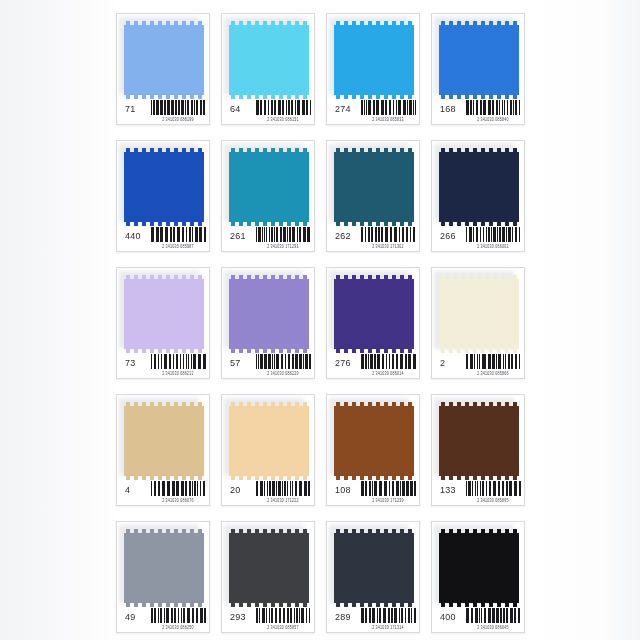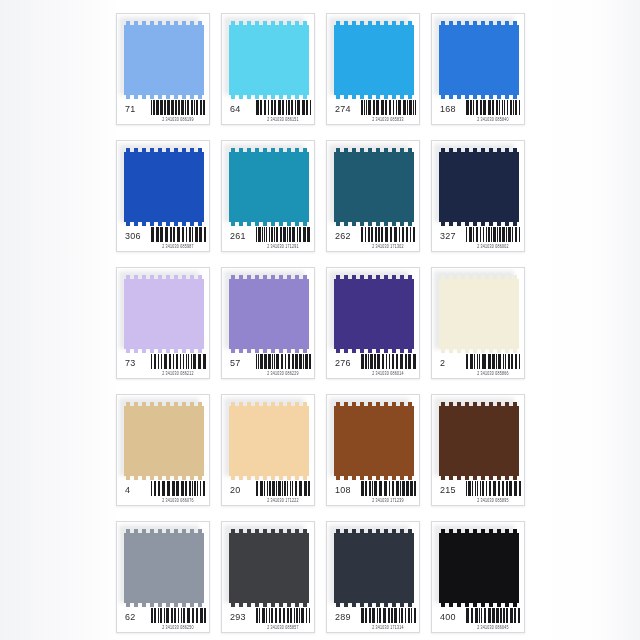--- a/index.html
+++ b/index.html
@@ -510,21 +510,21 @@
             <span class="tooth-v" style="top: 17px; background: rgb(26, 79, 188);"></span>
             <span class="tooth-v" style="top: 25px; background: rgb(26, 79, 188);"></span>
             <span class="tooth-v" style="top: 33px; background: rgb(26, 79, 188);"></span>
             <span class="tooth-v" style="top: 41px; background: rgb(26, 79, 188);"></span>
             <span class="tooth-v" style="top: 49px; background: rgb(26, 79, 188);"></span>
             <span class="tooth-v" style="top: 57px; background: rgb(26, 79, 188);"></span>
             <span class="tooth-v" style="top: 65px; background: rgb(26, 79, 188);"></span>
           </div>
         </div>
         <div class="card-footer">
-          <div class="swatch-code">306</div>
+          <div class="swatch-code">440</div>
           <div class="barcode">
             <span class="bar" style="width: 3px; margin-right: 2px;"></span>
             <span class="bar" style="width: 3px; margin-right: 1px;"></span>
             <span class="bar" style="width: 3px; margin-right: 2px;"></span>
             <span class="bar" style="width: 3px; margin-right: 2px;"></span>
             <span class="bar" style="width: 2px; margin-right: 1px;"></span>
             <span class="bar" style="width: 3px; margin-right: 2px;"></span>
             <span class="bar" style="width: 3px; margin-right: 2px;"></span>
             <span class="bar" style="width: 2px; margin-right: 2px;"></span>
             <span class="bar" style="width: 1px; margin-right: 2px;"></span>
@@ -732,21 +732,21 @@
             <span class="tooth-v" style="top: 17px; background: rgb(27, 39, 68);"></span>
             <span class="tooth-v" style="top: 25px; background: rgb(27, 39, 68);"></span>
             <span class="tooth-v" style="top: 33px; background: rgb(27, 39, 68);"></span>
             <span class="tooth-v" style="top: 41px; background: rgb(27, 39, 68);"></span>
             <span class="tooth-v" style="top: 49px; background: rgb(27, 39, 68);"></span>
             <span class="tooth-v" style="top: 57px; background: rgb(27, 39, 68);"></span>
             <span class="tooth-v" style="top: 65px; background: rgb(27, 39, 68);"></span>
           </div>
         </div>
         <div class="card-footer">
-          <div class="swatch-code">327</div>
+          <div class="swatch-code">266</div>
           <div class="barcode">
             <span class="bar" style="width: 1px; margin-right: 2px;"></span>
             <span class="bar" style="width: 3px; margin-right: 1px;"></span>
             <span class="bar" style="width: 1px; margin-right: 2px;"></span>
             <span class="bar" style="width: 2px; margin-right: 2px;"></span>
             <span class="bar" style="width: 1px; margin-right: 2px;"></span>
             <span class="bar" style="width: 1px; margin-right: 2px;"></span>
             <span class="bar" style="width: 1px; margin-right: 1px;"></span>
             <span class="bar" style="width: 2px; margin-right: 1px;"></span>
             <span class="bar" style="width: 1px; margin-right: 1px;"></span>
@@ -1326,21 +1326,21 @@
             <span class="tooth-v" style="top: 17px; background: rgb(86, 48, 30);"></span>
             <span class="tooth-v" style="top: 25px; background: rgb(86, 48, 30);"></span>
             <span class="tooth-v" style="top: 33px; background: rgb(86, 48, 30);"></span>
             <span class="tooth-v" style="top: 41px; background: rgb(86, 48, 30);"></span>
             <span class="tooth-v" style="top: 49px; background: rgb(86, 48, 30);"></span>
             <span class="tooth-v" style="top: 57px; background: rgb(86, 48, 30);"></span>
             <span class="tooth-v" style="top: 65px; background: rgb(86, 48, 30);"></span>
           </div>
         </div>
         <div class="card-footer">
-          <div class="swatch-code">215</div>
+          <div class="swatch-code">133</div>
           <div class="barcode">
             <span class="bar" style="width: 1px; margin-right: 1px;"></span>
             <span class="bar" style="width: 3px; margin-right: 1px;"></span>
             <span class="bar" style="width: 1px; margin-right: 2px;"></span>
             <span class="bar" style="width: 1px; margin-right: 1px;"></span>
             <span class="bar" style="width: 1px; margin-right: 2px;"></span>
             <span class="bar" style="width: 1px; margin-right: 1px;"></span>
             <span class="bar" style="width: 2px; margin-right: 2px;"></span>
             <span class="bar" style="width: 1px; margin-right: 2px;"></span>
             <span class="bar" style="width: 2px; margin-right: 2px;"></span>
@@ -1400,21 +1400,21 @@
             <span class="tooth-v" style="top: 17px; background: rgb(142, 150, 164);"></span>
             <span class="tooth-v" style="top: 25px; background: rgb(142, 150, 164);"></span>
             <span class="tooth-v" style="top: 33px; background: rgb(142, 150, 164);"></span>
             <span class="tooth-v" style="top: 41px; background: rgb(142, 150, 164);"></span>
             <span class="tooth-v" style="top: 49px; background: rgb(142, 150, 164);"></span>
             <span class="tooth-v" style="top: 57px; background: rgb(142, 150, 164);"></span>
             <span class="tooth-v" style="top: 65px; background: rgb(142, 150, 164);"></span>
           </div>
         </div>
         <div class="card-footer">
-          <div class="swatch-code">62</div>
+          <div class="swatch-code">49</div>
           <div class="barcode">
             <span class="bar" style="width: 2px; margin-right: 1px;"></span>
             <span class="bar" style="width: 2px; margin-right: 2px;"></span>
             <span class="bar" style="width: 1px; margin-right: 1px;"></span>
             <span class="bar" style="width: 2px; margin-right: 2px;"></span>
             <span class="bar" style="width: 1px; margin-right: 1px;"></span>
             <span class="bar" style="width: 3px; margin-right: 2px;"></span>
             <span class="bar" style="width: 2px; margin-right: 1px;"></span>
             <span class="bar" style="width: 2px; margin-right: 2px;"></span>
             <span class="bar" style="width: 1px; margin-right: 2px;"></span>

